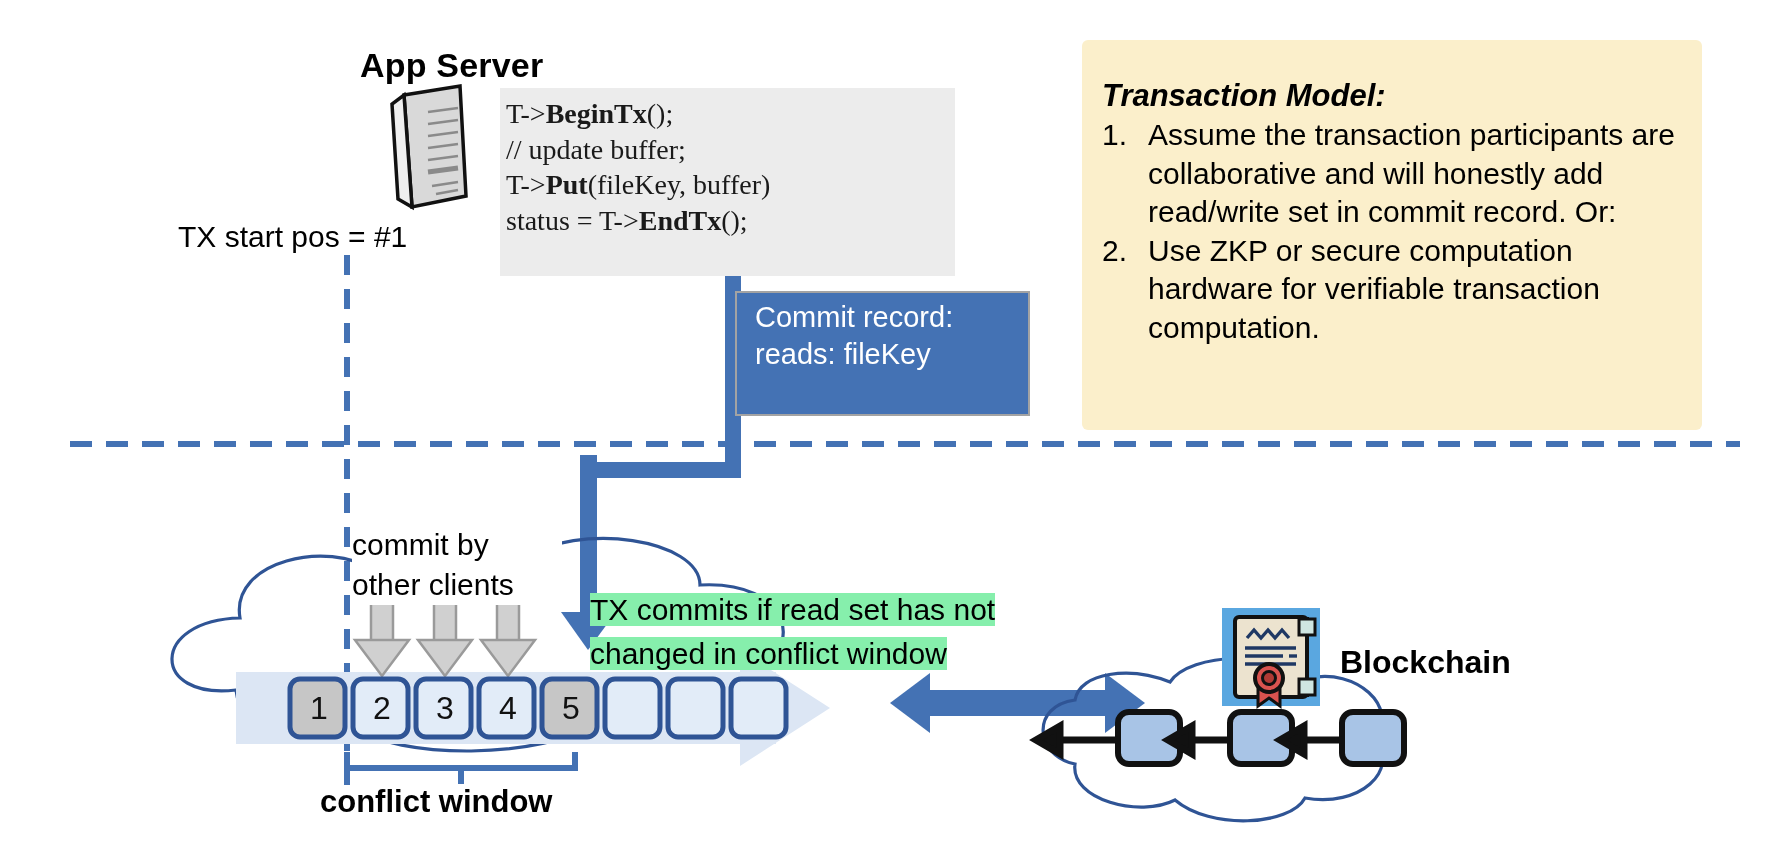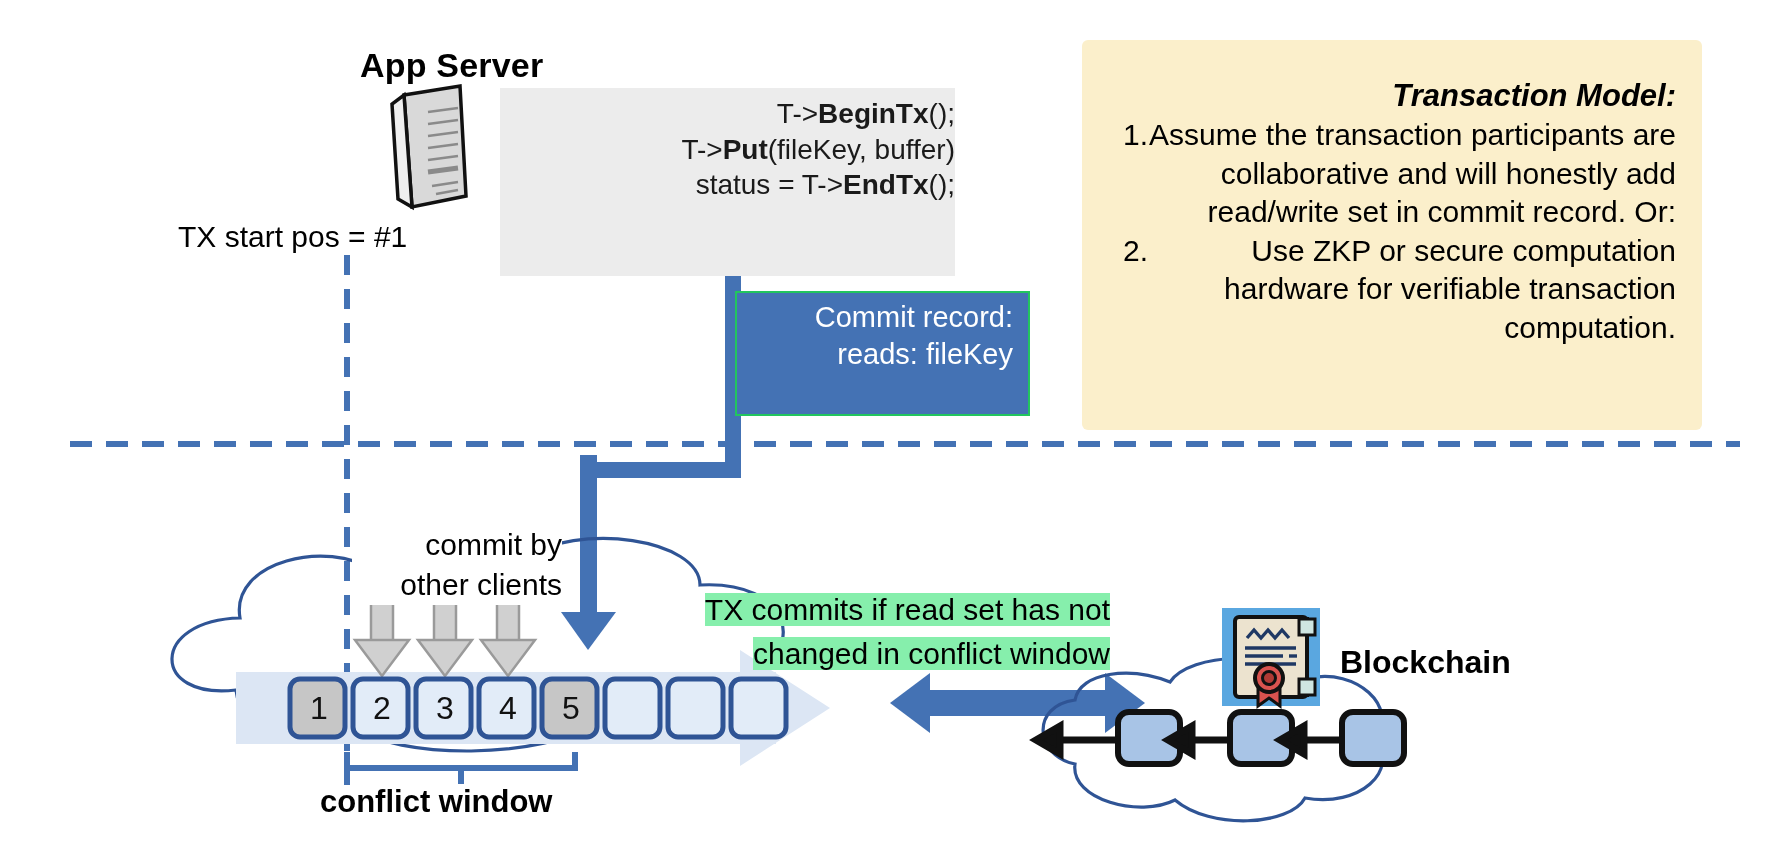--- a/index.html
+++ b/index.html
@@ -1,33 +1,33 @@
 <!DOCTYPE html>
 <html><head>
 <meta charset="utf-8">
 <style>
   html,body{margin:0;padding:0;background:#fff;}
   body{width:1780px;height:868px;position:relative;overflow:hidden;
        font-family:"Liberation Sans","DejaVu Sans",sans-serif;color:#000;}
   .abs{position:absolute;}
-  #stage{position:relative;width:1780px;height:868px;text-align:right;}
+  #stage{position:relative;width:1780px;height:868px;}
 
   
   .app-server-title{left:360px;top:46px;font-size:34px;font-weight:bold;letter-spacing:.2px;}
   .tx-start-label{left:178px;top:220px;font-size:30px;white-space:nowrap;}
 
   
   .code-panel{left:500px;top:88px;width:455px;height:188px;background:#ececec;
-              padding:8px 0 0 6px;box-sizing:border-box;}
+              padding:8px 0 0 6px;box-sizing:border-box;font-family:Liberation Serif, serif;}
   .code-line{font-size:28px;line-height:35.5px;white-space:nowrap;color:#1a1a1a;}
   .code-line b{font-weight:bold;}
 
   
   .commit-box{left:735px;top:291px;width:295px;height:125px;background:#4472b4;
-              border:2px solid #22c55e;box-sizing:border-box;padding:6px 15px 0 18px;}
+              border:2px solid #a3a3a3;box-sizing:border-box;padding:6px 15px 0 18px;}
   .commit-line{color:#fff;font-size:29px;line-height:37px;white-space:nowrap;}
 
   
   .tm-box{left:1082px;top:40px;width:620px;height:390px;background:#fbefcb;
           border-radius:6px;box-sizing:border-box;padding:38px 26px 0 20px;}
   .tm-title{font-size:31px;font-style:italic;font-weight:bold;margin:0 0 2px 0;}
   .tm-item{display:flex;font-size:30px;line-height:38.5px;}
   .tm-num{width:46px;flex:0 0 46px;}
   .tm-text{flex:1;}
 
@@ -180,20 +180,23 @@
 
   <div class="abs app-server-title">App Server</div>
 
   <div class="abs tx-start-label">TX start pos = #1</div>
 
   <div class="abs code-panel">
     <div class="code-line">
       <span>T-&gt;</span><b>BeginTx</b><span>();</span>
     </div>
     <div class="code-line">
+      <span>// update buffer;</span><b></b><span></span>
+    </div>
+    <div class="code-line">
       <span>T-&gt;</span><b>Put</b><span>(fileKey, buffer)</span>
     </div>
     <div class="code-line">
       <span>status = T-&gt;</span><b>EndTx</b><span>();</span>
     </div>
   </div>
 
   <div class="abs commit-box">
     <div class="commit-line">Commit record:</div>
     <div class="commit-line">reads: fileKey</div>

